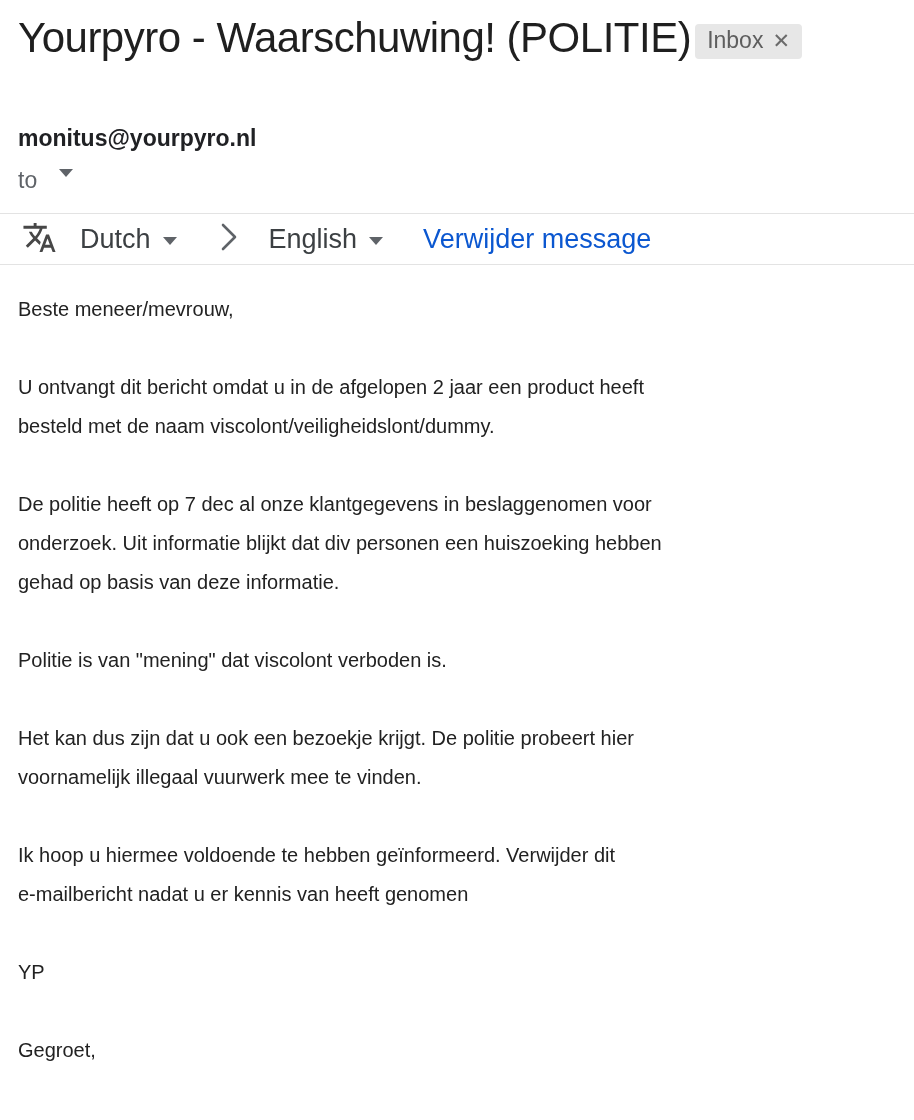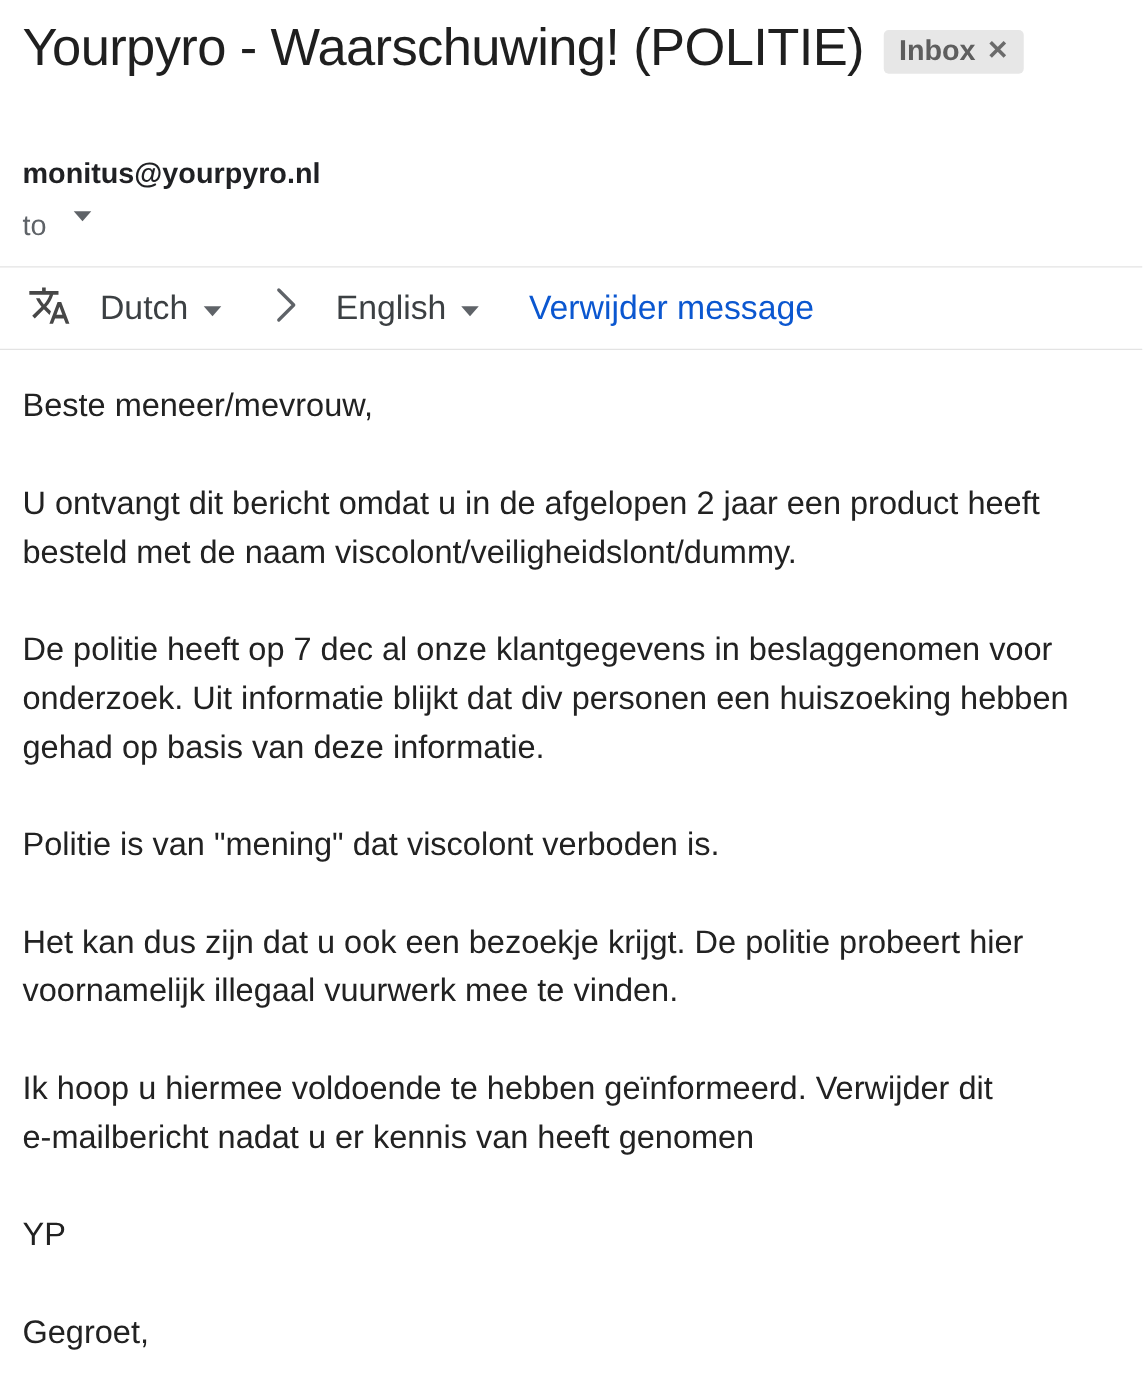--- a/index.html
+++ b/index.html
@@ -11,42 +11,41 @@
     font-family: "Liberation Sans", sans-serif;
     color: #202124;
     overflow: hidden;
   }
   .email-view { padding-top: 14px; }
 
   
   .subject-row {
     display: flex;
     align-items: center;
-    gap: 16px;
+    gap: 4px;
     padding: 0 18px;
   }
   .subject {
     font-size: 42px;
     font-weight: 400;
     letter-spacing: -0.5px;
     line-height: 48px;
     margin: 0;
     color: #1f1f1f;
     white-space: nowrap;
   }
   .label-chip {
     display: inline-flex;
     align-items: center;
     gap: 9px;
     background: #e7e7e7;
     border-radius: 4px;
     padding: 3px 12px 5px 12px;
     margin-top: 6px;
     cursor: default;
-    font-weight: bold;
   }
   .label-chip-text {
     font-size: 23px;
     color: #5e5e5e;
     line-height: 27px;
   }
   .label-chip-x {
     font-size: 21px;
     color: #6b6b6b;
     line-height: 21px;
@@ -78,21 +77,21 @@
     border-right: 7px solid transparent;
     border-top: 8px solid #5f6368;
     margin-top: 3px;
   }
 
   
   .translate-bar {
     margin-top: 19px;
     border-top: 1px solid #e3e3e3;
     border-bottom: 1px solid #e3e3e3;
-    height: 67px;
+    height: 52px;
     display: flex;
     align-items: center;
     padding: 0 18px 0 22px;
   }
   .translate-icon { flex: 0 0 auto; }
   .lang-select {
     display: flex;
     align-items: center;
     gap: 12px;
     font-size: 27px;
@@ -116,21 +115,21 @@
   .translate-link {
     font-size: 27px;
     color: #0b57d0;
     text-decoration: none;
     cursor: pointer;
   }
 
   
   .email-body {
     padding: 25px 18px 0 18px;
-    font-size: 26px;
+    font-size: 20px;
     line-height: 39px;
     color: #222222;
   }
   .email-body p {
     margin: 0 0 39px 0;
     white-space: pre-line;
   }
 </style>
 </head>
 <body>

